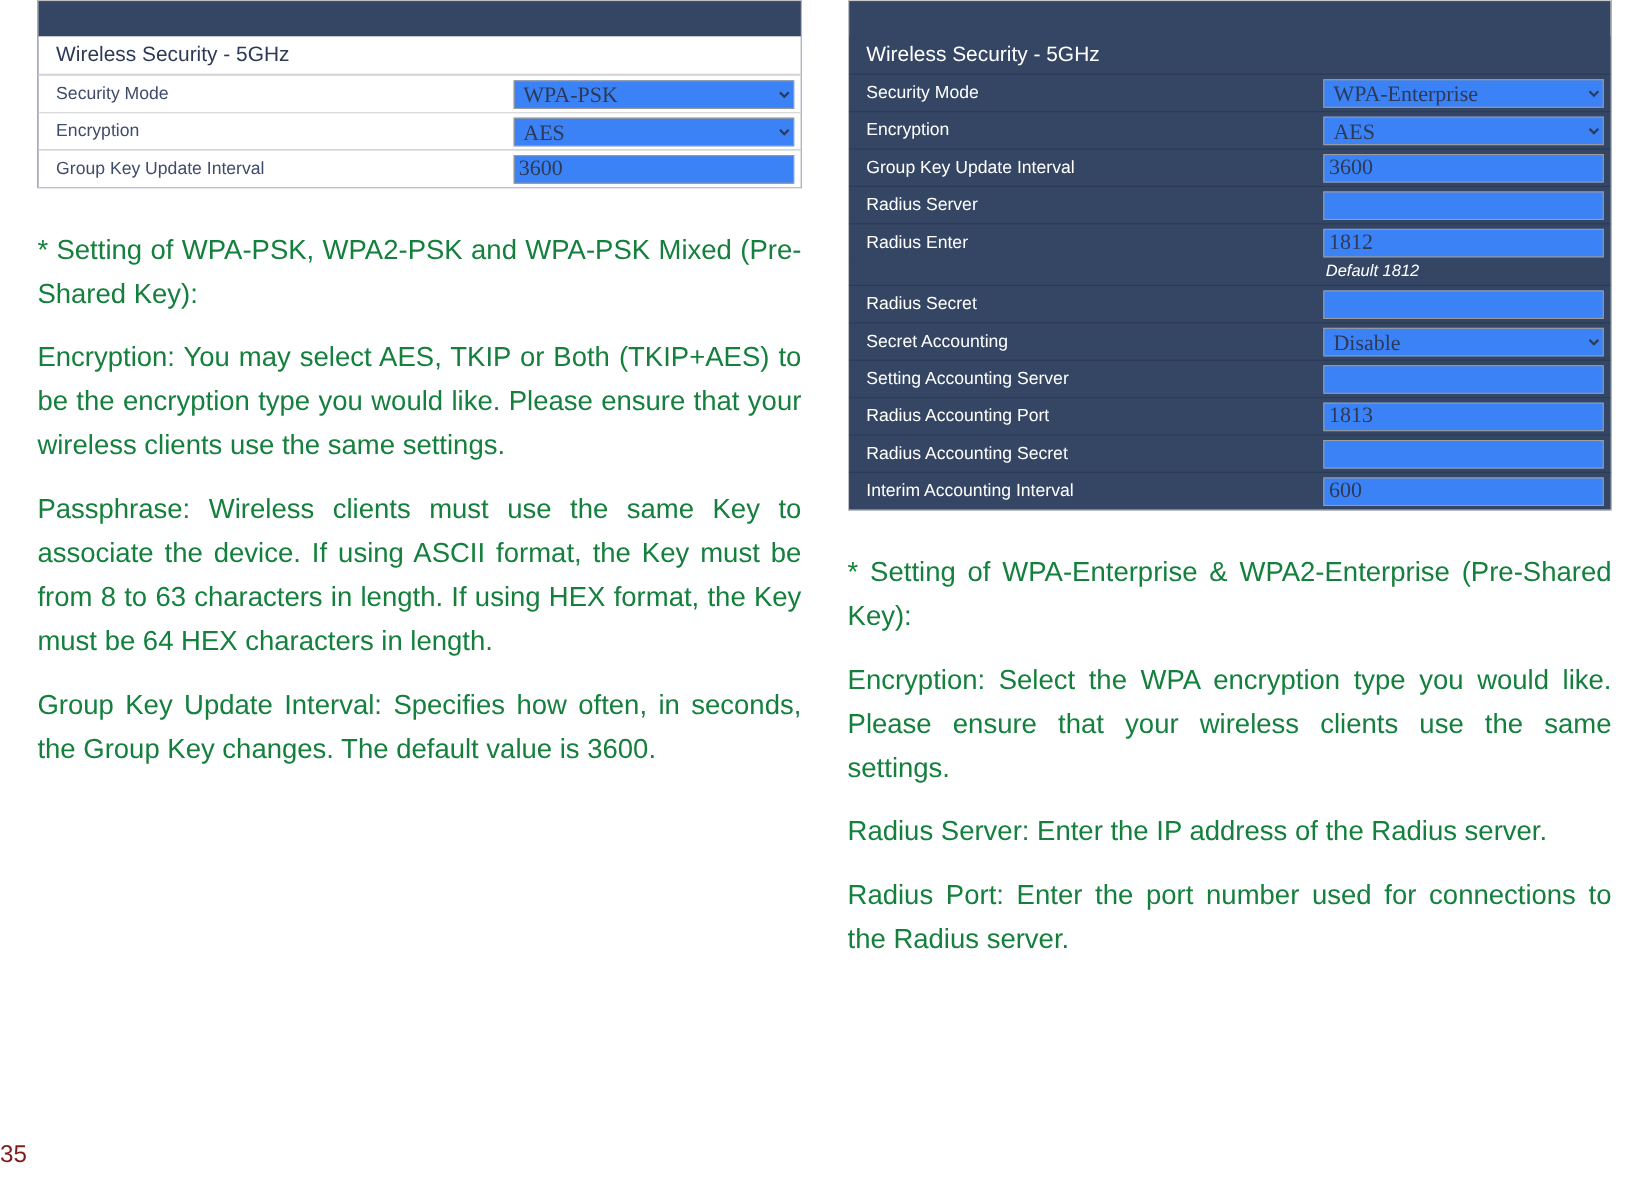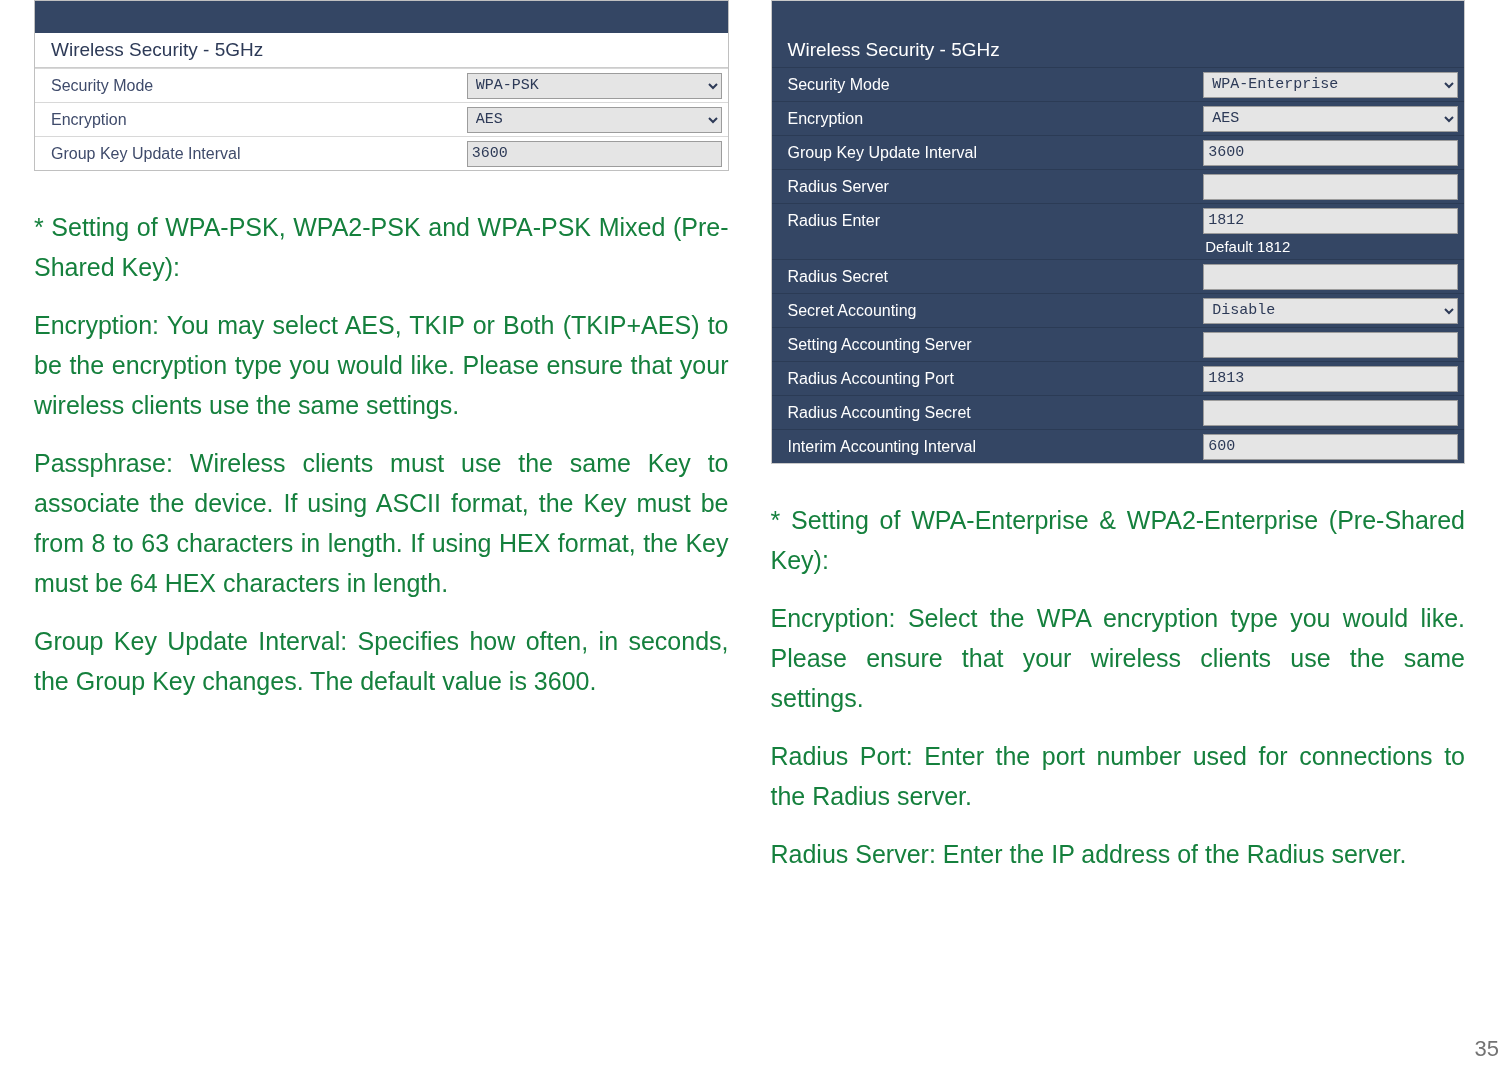--- a/index.html
+++ b/index.html
@@ -33,37 +33,37 @@
     margin-top: 32px;
   }
   .row {
     display: flex;
     align-items: center;
     border-top: 1px solid #2b3b55;
     background: #344664;
     min-height: 34px;
     padding: 2px 6px 2px 16px;
   }
-  .row.subrow { border-top: none; min-height: 22px; padding-top:0; padding-bottom:4px;}
+  .row.subrow { border-top: none; min-height: 22px; padding-top:0; padding-bottom:4px;font-style:italic;}
   .row .lbl {
     flex: 0 0 62%;
     font-size: 16px;
     color: #ffffff;
   } 
   .row .ctrl {
     flex: 1;
   }
   .ctrl select,
   .ctrl input[type="text"] {
     width: 100%;
-    font-size: 15px;
-    font-family: Liberation Mono, monospace;
+    font-size: 20px;
+    font-family: Liberation Serif, serif;
     height: 26px;
     border: 1px solid #9c9c9c;
-    background: #e5e5e5;
+    background: #3b82f6;
     color: #2d3a57;
     padding: 1px 4px;
   }
   .ctrl select { padding-right: 18px; }
   .ctrl .disabled {
     background: #cfcfcf;
     color: #8a8a8a;
   }
   .hint {
     flex: 1;
@@ -86,23 +86,23 @@
     color: #15803d;
     text-align: justify;
   }
   .manual p { margin: 0 0 18px 0; }
 
   .page-num {
     position: absolute;
     bottom: 18px;
     left: 0;
     width: 100%;
-    text-align: right;
+    text-align: left;
     font-size: 22px;
-    color: #737373;
+    color: #7f1d1d;
     margin-top: 10px;
   }
 </style>
 </head>
 <body>
 
 <div class="page">
 
   <div class="col">
     <div class="panel light">
@@ -231,20 +231,20 @@
         <div class="lbl">Interim Accounting Interval</div>
         <div class="ctrl">
           <input type="text" class="disabled" disabled="" value="600" style="">
         </div>
       </div>
     </div>
 
     <div class="manual">
       <p>* Setting of WPA-Enterprise &amp; WPA2-Enterprise (Pre-Shared Key):</p>
       <p>Encryption: Select the WPA encryption type you would like. Please ensure that your wireless clients use the same settings.</p>
+      <p>Radius Server: Enter the IP address of the Radius server.</p>
       <p>Radius Port: Enter the port number used for connections to the Radius server.</p>
-      <p>Radius Server: Enter the IP address of the Radius server.</p>
     </div>
   </div>
 
 </div>
 
 <div class="page-num">35</div>
 
 </body></html>

